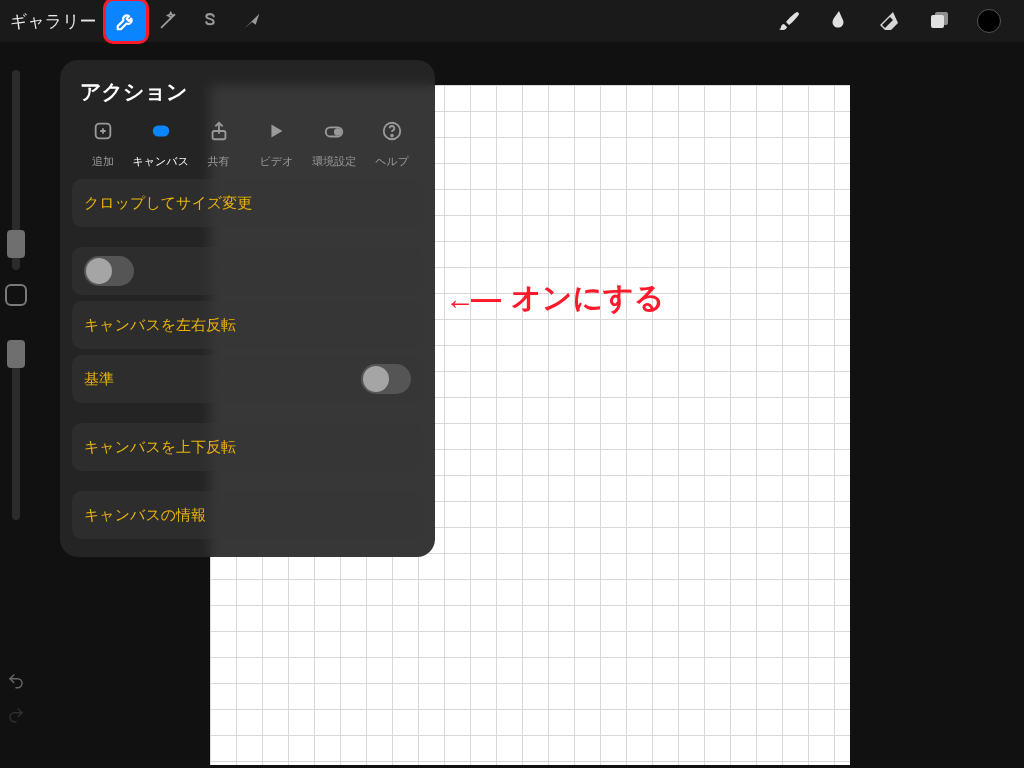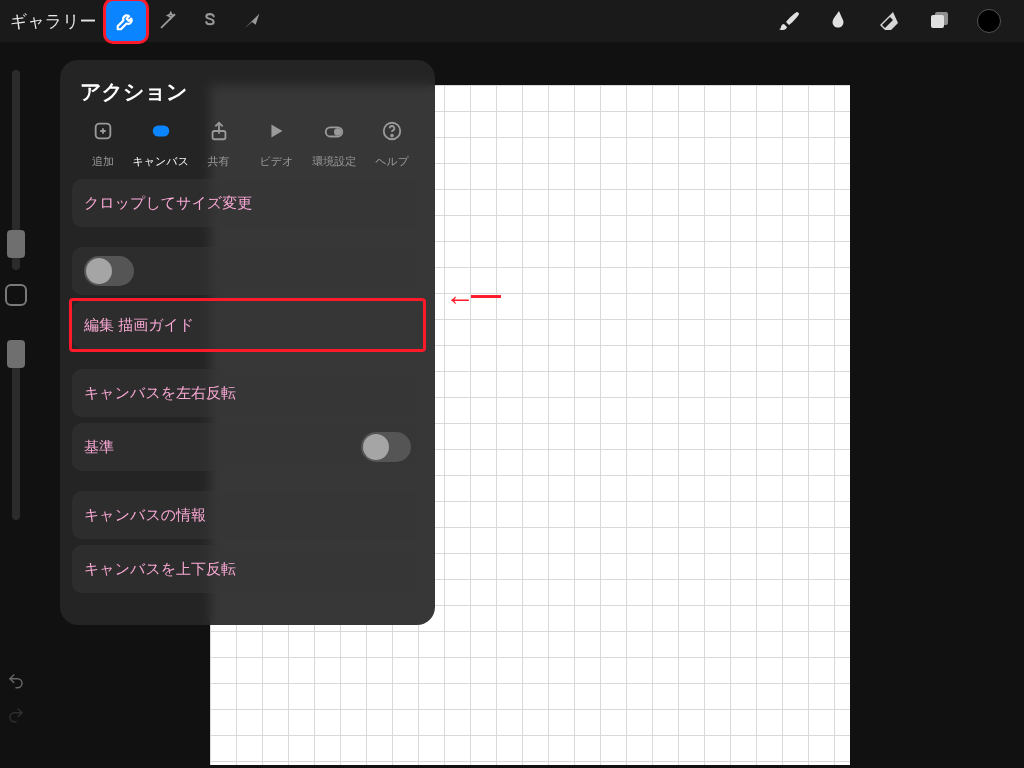--- a/index.html
+++ b/index.html
@@ -37,21 +37,21 @@
   .popover{position:absolute;left:60px;top:60px;width:375px;background:rgba(38,38,38,0.92);border-radius:18px;padding:14px 0 12px;backdrop-filter:blur(6px);}
   .pop-title{font-size:21px;font-weight:700;color:#fff;padding:4px 20px 12px;}
   .pop-tabs{display:flex;justify-content:space-between;padding:0 14px 10px;}
   .pop-tab{flex:1;display:flex;flex-direction:column;align-items:center;gap:10px;color:#9a9a9a;font-size:11px;}
   .pop-tab .ico{width:26px;height:26px;display:flex;align-items:center;justify-content:center;}
   .pop-tab.active{color:#fff;}
   .pop-tab.active .ico{color:#0a84ff;}
   .pop-tab .ico svg{width:22px;height:22px;}
 
   .pop-list{padding:0 12px;}
-  .pop-item{position:relative;display:flex;align-items:center;justify-content:space-between;height:48px;padding:0 12px;border-radius:10px;margin-bottom:6px;background:rgba(55,55,55,0.55);font-size:15px;color:#f9a8d4;}
+  .pop-item{position:relative;display:flex;align-items:center;justify-content:space-between;height:48px;padding:0 12px;border-radius:10px;margin-bottom:6px;background:rgba(55,55,55,0.55);font-size:15px;color:#eab308;}
   .pop-item.spacer-after{margin-bottom:20px;}
 
   
   .red-outline::after{content:"";position:absolute;inset:-3px -3px -3px -3px;border:3px solid #ff1a2b;border-radius:4px;pointer-events:none;}
 
   
   .toggle{width:50px;height:30px;border-radius:15px;background:#555;position:relative;flex:none;}
   .toggle .knob{position:absolute;top:2px;left:2px;width:26px;height:26px;border-radius:50%;background:#a5a5a5;}
   .toggle.on{background:#0a84ff;}
   .toggle.on .knob{left:22px;background:#bcbcbc;}
@@ -209,41 +209,39 @@
       <span>クロップしてサイズ変更</span>
     </div>
 
     <div class="pop-item">
       <div class="toggle">
           <div class="knob"></div>
         </div>
     </div>
 
 
-    <div class="pop-item red-outline spacer-after">
-      <span>編集 描画ガイド</span>
-    </div>
 
     <div class="pop-item">
       <span>キャンバスを左右反転</span>
     </div>
 
     <div class="pop-item spacer-after">
       <span>基準</span>
       <div class="toggle">
           <div class="knob"></div>
         </div>
     </div>
 
+    <div class="pop-item spacer-after">
+      <span>キャンバスを上下反転</span>
+    </div>
+
     <div class="pop-item">
       <span>キャンバスの情報</span>
     </div>
 
-    <div class="pop-item spacer-after">
-      <span>キャンバスを上下反転</span>
-    </div>
-
   </div>
 </div>
 
 <div class="annot">
   <span class="arrow">←―</span>
+  <span>オンにする</span>
 </div>
 
 </body></html>

